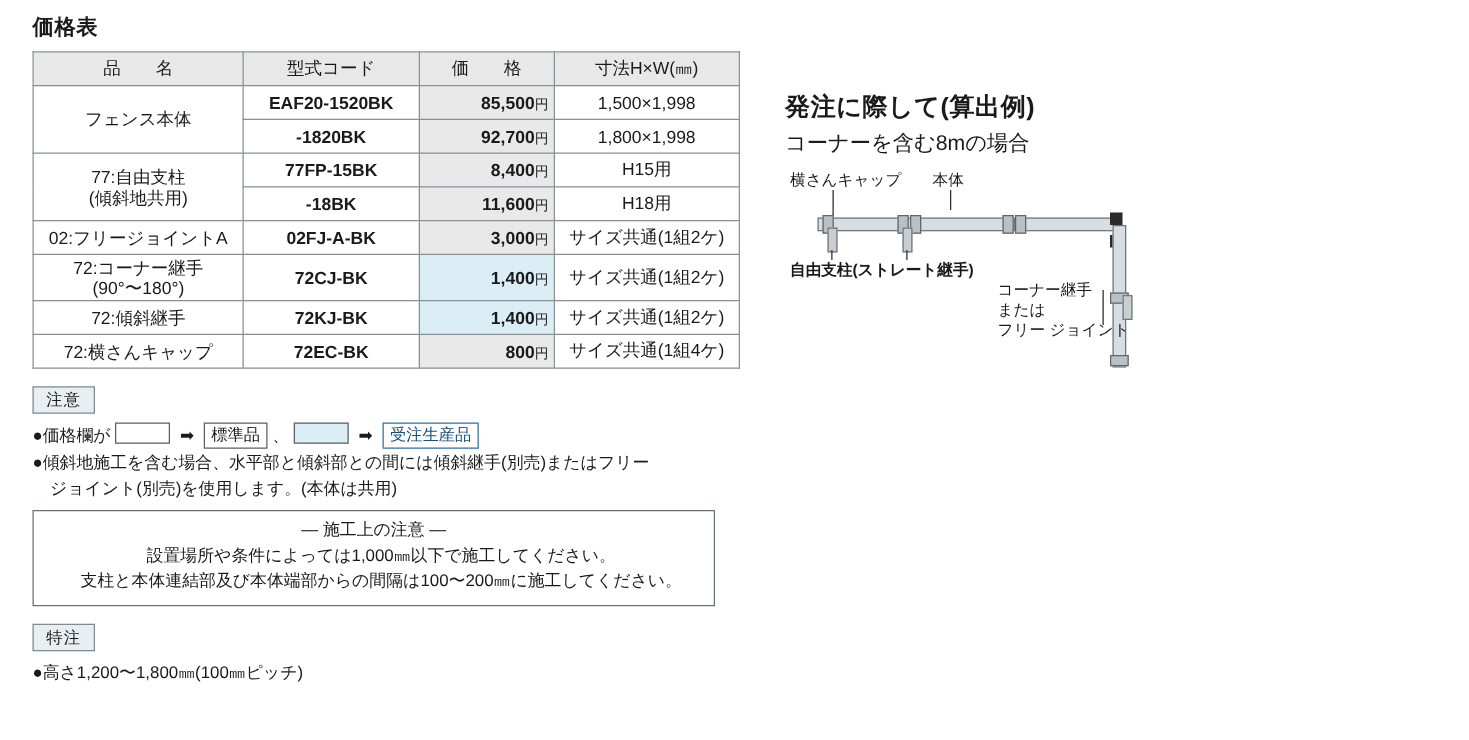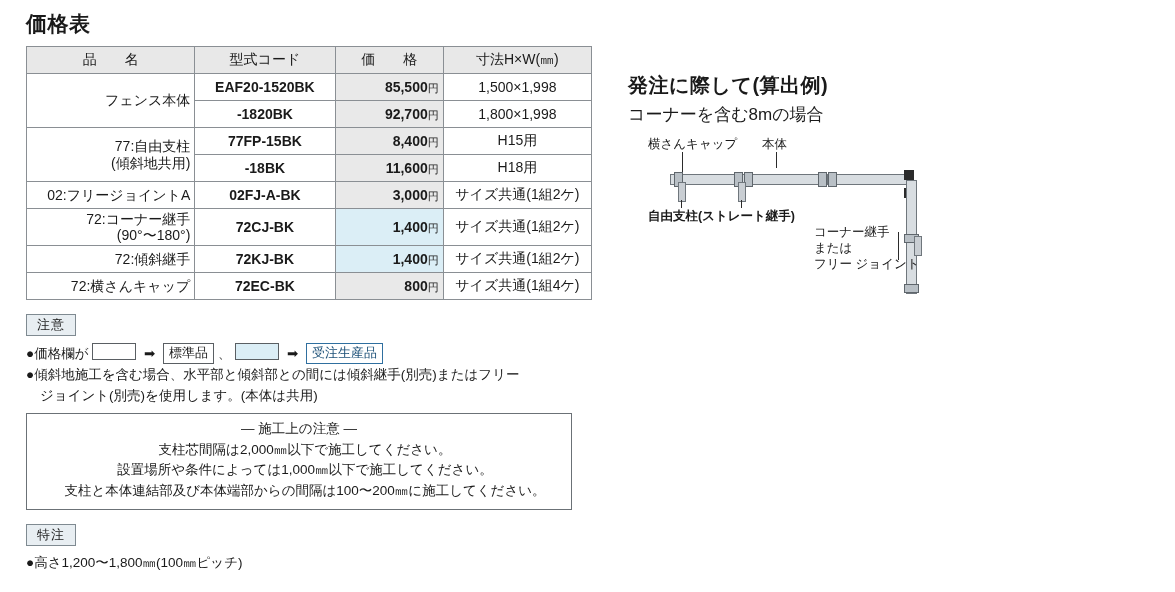--- a/index.html
+++ b/index.html
@@ -10,21 +10,21 @@
     color:#1a1a1a;
     position:relative;
     overflow:hidden;
   }
   .page { position:relative; width:1175px; height:592px; }
 
   
   .left { position:absolute; left:26px; top:10px; width:570px; }
 
   h1.title {
-    font-size:21px; font-weight:bold; margin:0 0 8px 0; letter-spacing:0.5px;
+    font-size:17px; font-weight:bold; margin:0 0 8px 0; letter-spacing:0.5px;
   }
 
   table.price {
     border-collapse:collapse;
     width:566px;
     table-layout:fixed;
   }
   table.price th, table.price td {
     border:1px solid #8a8f94;
     font-size:14px;
@@ -35,21 +35,21 @@
   table.price thead th {
     background:#e8e8e8;
     font-weight:normal;
     font-size:14px;
   }
   col.c1 { width:168px; }
   col.c2 { width:140px; }
   col.c3 { width:108px; }
   col.c4 { width:148px; }
 
-  td.name { text-align:right; font-size:14px; line-height:1.15; padding-left:4px;margin-top:28px; }
+  td.name { text-align:center; font-size:14px; line-height:1.15; padding-left:4px;margin-top:28px; }
   td.code { text-align:center; font-weight:bold; font-size:16px; }
   td.price-cell { text-align:right; font-weight:bold; font-size:16px; padding-right:4px; white-space:nowrap;}
   td.price-cell .yen { font-size:11px; font-weight:normal; }
   td.size { text-align:center; font-size:12.5px; }
   td.bg-gray { background:#e9e9e9; }
   td.bg-blue { background:#dbeef6; }
   td.name .l2 { display:block; }
 
   
   .sec-label {
@@ -83,21 +83,21 @@
     text-align:center;
   }
   .construct-box .head { font-size:13.5px; margin-bottom:2px; }
   .construct-box .line { font-size:13.5px; line-height:1.5; padding-left:12px; }
 
   
   .right { position:absolute; left:628px; top:72px; width:520px; }
   h2.sub { font-size:20px; font-weight:bold; margin:0 0 4px 0; letter-spacing:0.5px; }
   .sub-note { font-size:17px; margin:0 0 10px 0; }
 
-  .diagram { position:relative; width:300px; height:190px; margin-left:20px; }
+  .diagram { position:relative; width:300px; height:190px; margin-left:4px; }
   .dg-label { position:absolute; font-size:12.5px; white-space:nowrap; }
   .dg-line { position:absolute; background:#2b2b2b; }
 
   .bar {
     position:absolute; background:#d8dde1; border:1px solid #6f767c;
   }
   .cap {
     position:absolute; background:#b9c0c6; border:1px solid #5f666c;
   }
   .post {
@@ -204,21 +204,20 @@
       <span class="arrow">➡</span>
       <span class="boxed blue">受注生産品</span>
     </div>
 
     <div class="bullet">●傾斜地施工を含む場合、水平部と傾斜部との間には傾斜継手(別売)またはフリー</div>
     <div class="bullet" style="padding-left:14px">ジョイント(別売)を使用します。(本体は共用)</div>
 
     
     <div class="construct-box">
       <div class="head">― 施工上の注意 ―</div>
-      <div class="line">支柱芯間隔は2,000㎜以下で施工してください。</div>
       <div class="line">設置場所や条件によっては1,000㎜以下で施工してください。</div>
       <div class="line">支柱と本体連結部及び本体端部からの間隔は100〜200㎜に施工してください。</div>
     </div>
 
     
     <div class="sec-label">特注</div>
     <div class="bullet">●高さ1,200〜1,800㎜(100㎜ピッチ)</div>
     
   </div>
 

